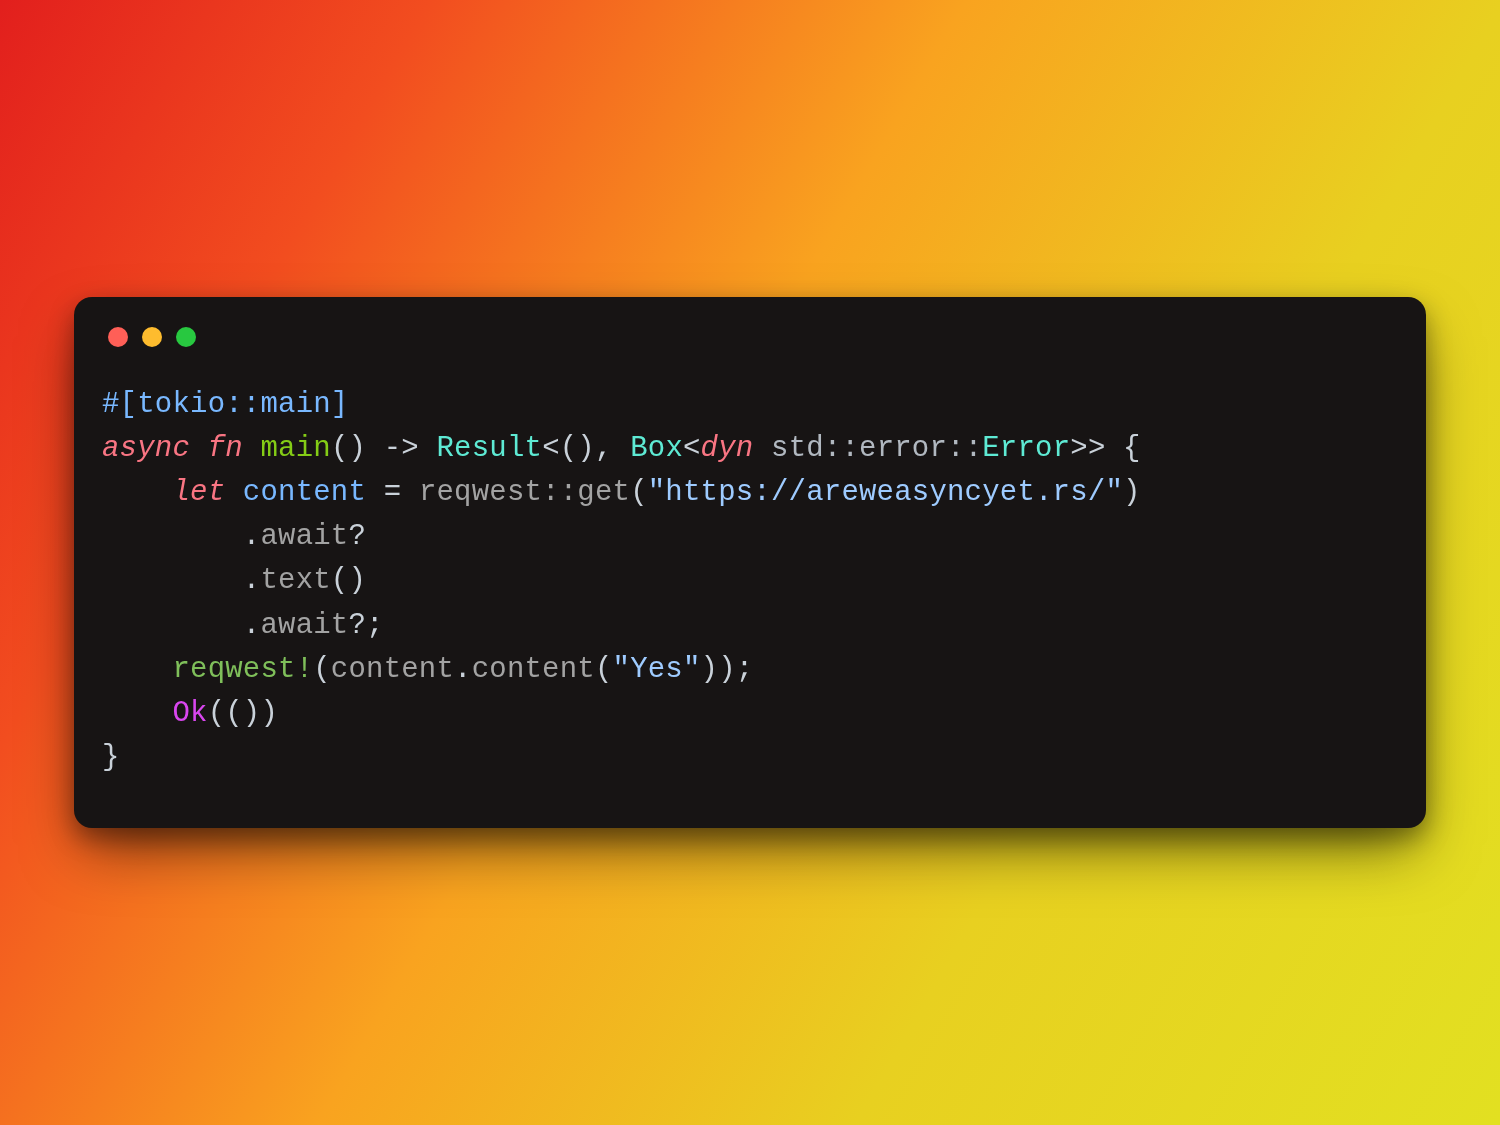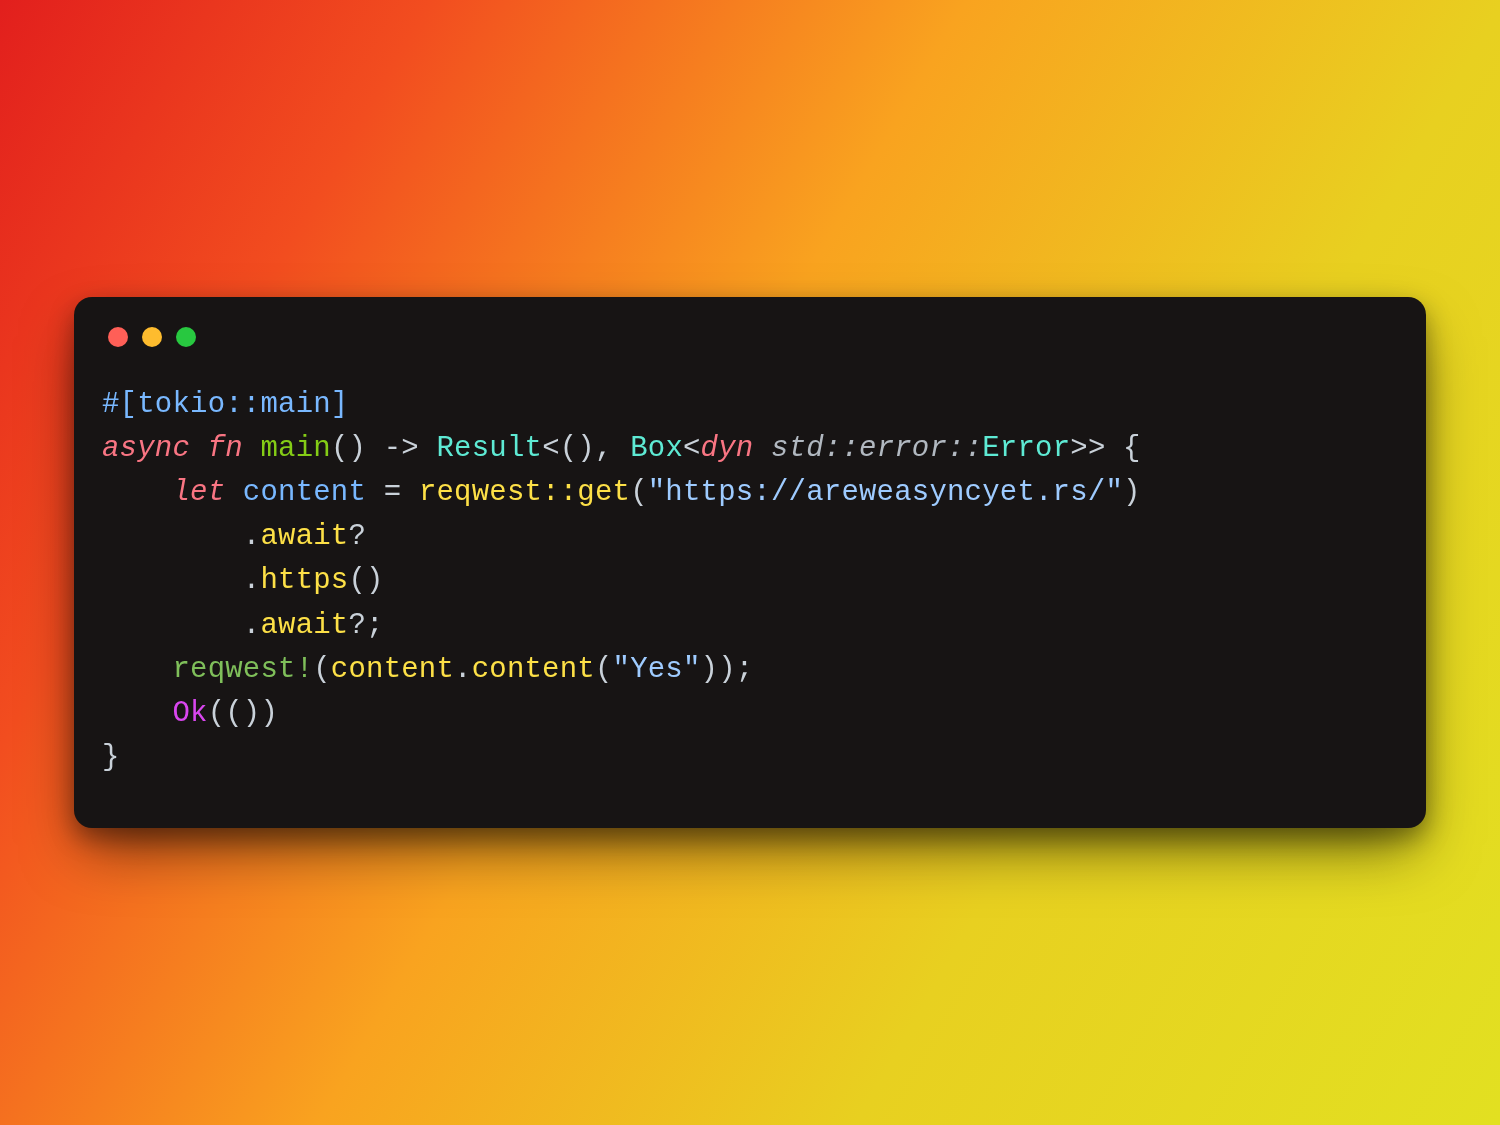--- a/index.html
+++ b/index.html
@@ -43,38 +43,38 @@
     white-space: pre;
     letter-spacing: 0.2px;
   }
   .tok-attr   { color: #79b8ff; }
   .tok-kw     { color: #f97583; font-style: italic; }
   .tok-kw2    { color: #79b8ff; }
   .tok-fn     { color: #84cc16; }
   .tok-type   { color: #5eead4; font-family: Liberation Mono, monospace; }
   .tok-punct  { color: #c9d1d9; }
   .tok-str    { color: #9ecbff; }
-  .tok-method { color: #fde047; margin-top: 18px; }
+  .tok-method { color: #a3a3a3; margin-top: 18px; }
   .tok-op     { color: #c9d1d9; }
-  .tok-ns     { color: #b1b8c0; font-style: italic; }
+  .tok-ns     { color: #b1b8c0; }
   .tok-enum   { color: #d946ef; }
   .tok-macro  { color: #7fbf5a; }
 </style>
 </head>
 <body>
 
 <div class="window">
   <div class="traffic-lights">
     <div class="light red"></div>
     <div class="light yellow"></div>
     <div class="light green"></div>
   </div>
 
   <pre class="code"><span class="tok-attr">#[</span><span class="tok-attr">tokio::main</span><span class="tok-attr">]</span>
 <span class="tok-kw">async</span> <span class="tok-kw">fn</span> <span class="tok-fn">main</span><span class="tok-punct">()</span><span class="tok-punct"> -&gt; </span><span class="tok-type">Result</span><span class="tok-punct">&lt;</span><span class="tok-punct">()</span><span class="tok-punct">, </span><span class="tok-type">Box</span><span class="tok-punct">&lt;</span><span class="tok-kw">dyn</span> <span class="tok-ns">std::error::</span><span class="tok-type">Error</span><span class="tok-punct">&gt;&gt;</span><span class="tok-punct"> {</span>
 <span>    </span><span class="tok-kw">let</span> <span class="tok-kw2">content</span><span class="tok-op"> = </span><span class="tok-method">reqwest::</span><span class="tok-method">get</span><span class="tok-punct">(</span><span class="tok-str">"https://areweasyncyet.rs/"</span><span class="tok-punct">)</span>
 <span>        </span><span class="tok-punct">.</span><span class="tok-method">await</span><span class="tok-punct">?</span>
-<span>        </span><span class="tok-punct">.</span><span class="tok-method">https</span><span class="tok-punct">()</span>
+<span>        </span><span class="tok-punct">.</span><span class="tok-method">text</span><span class="tok-punct">()</span>
 <span>        </span><span class="tok-punct">.</span><span class="tok-method">await</span><span class="tok-punct">?</span><span class="tok-punct">;</span>
 <span>    </span><span class="tok-macro">reqwest!</span><span class="tok-punct">(</span><span class="tok-method">content</span><span class="tok-punct">.</span><span class="tok-method">content</span><span class="tok-punct">(</span><span class="tok-str">"Yes"</span><span class="tok-punct">)</span><span class="tok-punct">)</span><span class="tok-punct">;</span>
 <span>    </span><span class="tok-enum">Ok</span><span class="tok-punct">(())</span>
 <span class="tok-punct">}</span></pre>
 </div>
 
 </body></html>

